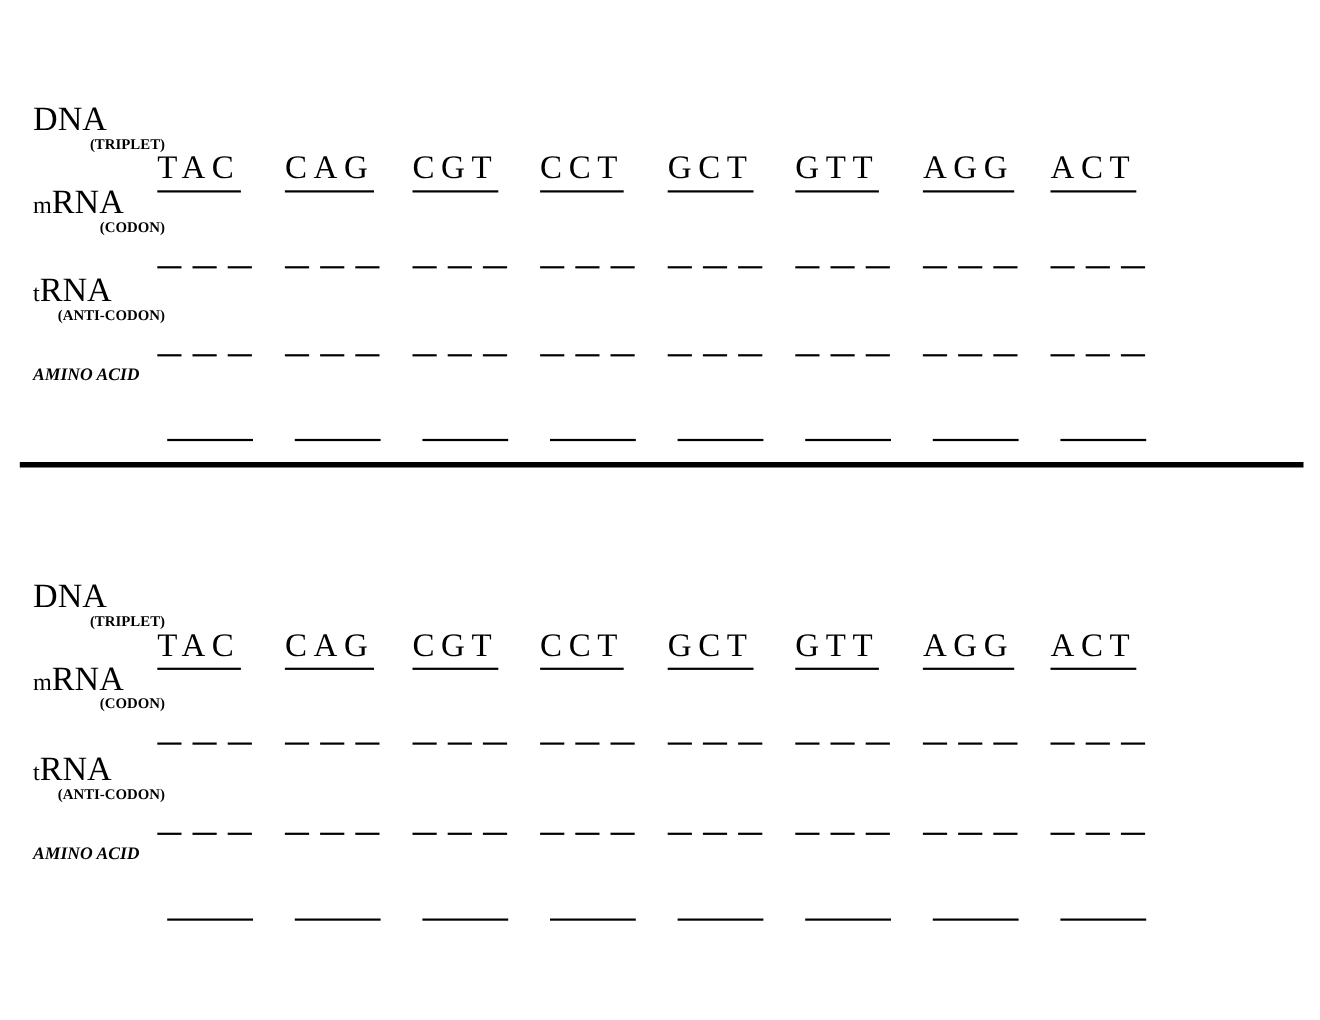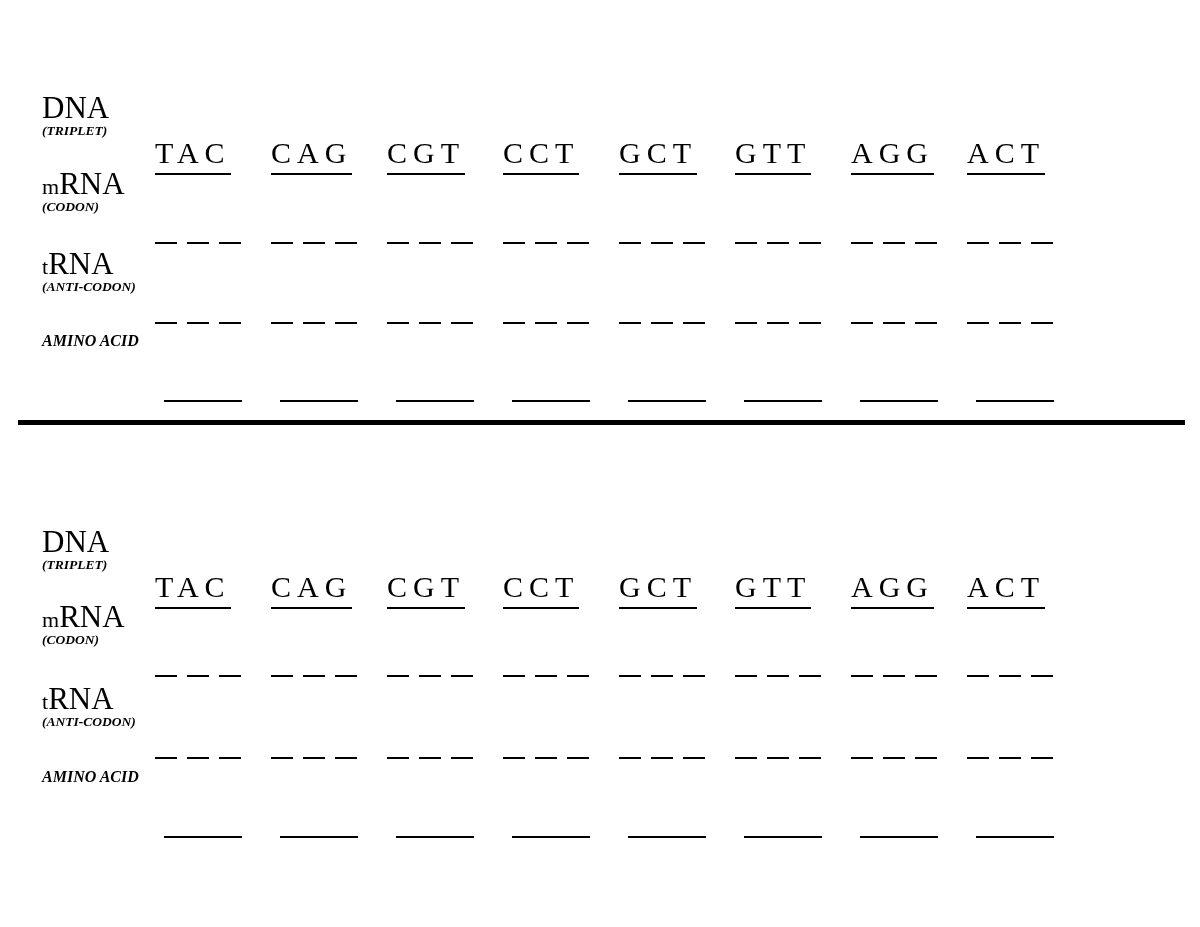--- a/index.html
+++ b/index.html
@@ -20,21 +20,21 @@
     position: absolute;
     left: 0;
     width: 1200px;
   }
   #worksheet-top  { top: 0px; }
   #worksheet-bottom { top: 438px; }
 
   
   .row {
     position: absolute;
-    left: 12px;
+    left: 0;
     width: 979px;
     height: 60px;
   }
 
   
   .label-block {
     position: absolute;
     left: 30px;
     width: 120px;
     text-align: left;
@@ -45,25 +45,25 @@
     font-size: 31px;
     letter-spacing: 0px;
     white-space: nowrap;
   }
   .label-main .small-prefix {
     font-size: 22px;
   }
   .label-sub {
     display: block;
     font-weight: bold;
-    font-style: italic;
     font-size: 13.5px;
     letter-spacing: 0px;
     white-space: nowrap;
     margin-top: 1px;
+    text-align: right;
   }
   .label-inline {
     position: absolute;
     left: 30px;
     font-weight: bold;
     font-style: italic;
     font-size: 16px;
     white-space: nowrap;
   }
 

